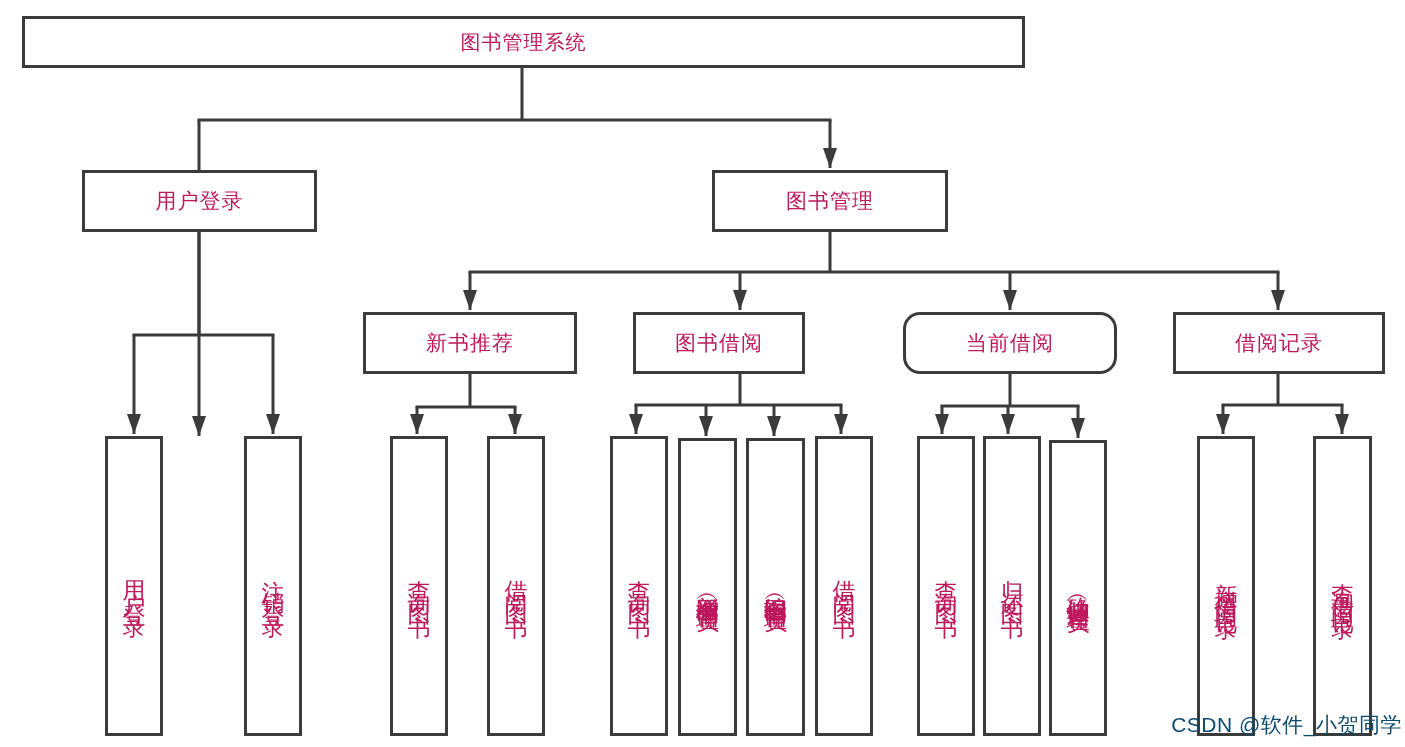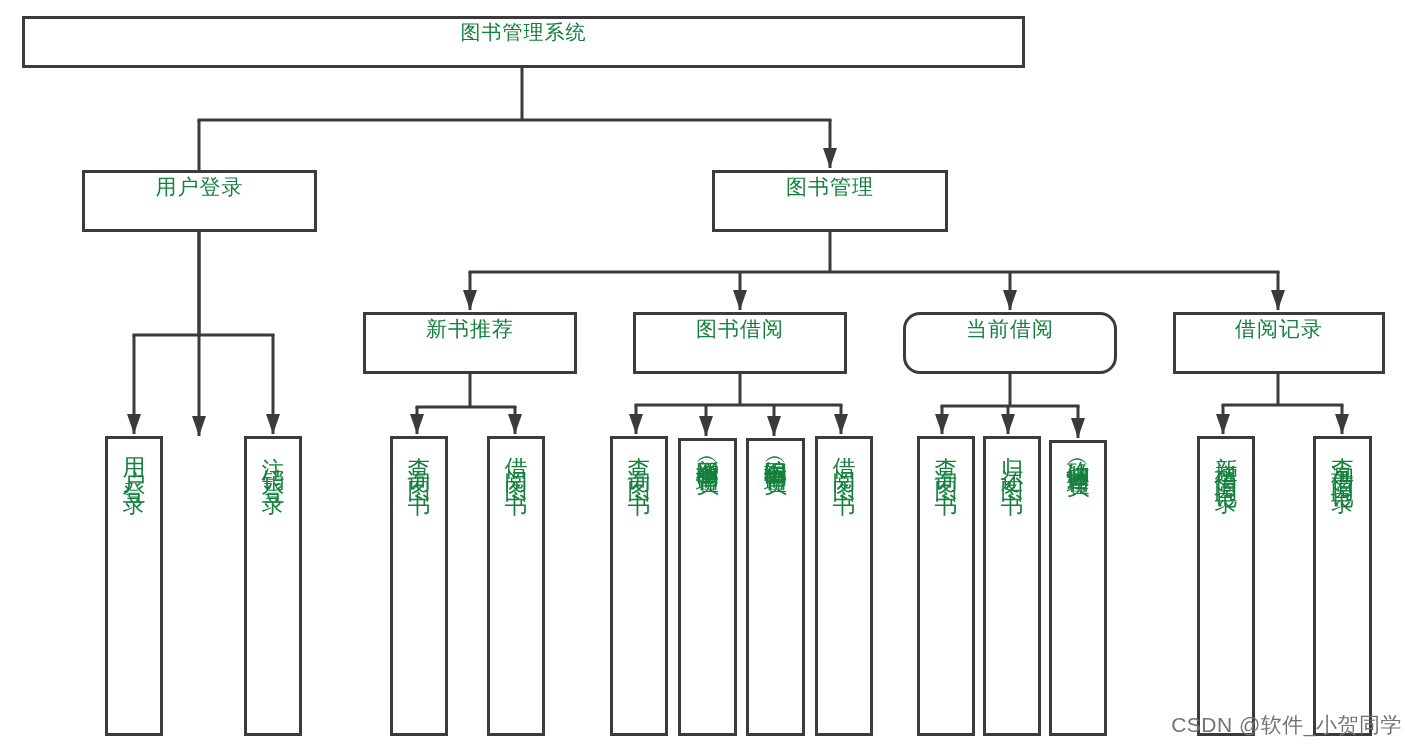--- a/index.html
+++ b/index.html
@@ -18,23 +18,23 @@
     position: absolute;
     left: 0; top: 0;
     width: 1405px; height: 747px;
   }
   .node {
     position: absolute;
     box-sizing: border-box;
     border: 3px solid #3b3b3b;
     background: #ffffff;
     display: flex;
-    align-items: flex-start;
+    align-items: center;
     justify-content: center;
-    color: #15803d;
+    color: #be185d;
     z-index: 2;
   }
   .node.h { font-size: 21px; letter-spacing: 1px; }
   .node.root { font-size: 20px; letter-spacing: 1px; }
   .node.v {
     font-size: 23px;
   }
   .node.v .vtext {
     writing-mode: vertical-rl;
     text-orientation: mixed;
@@ -42,21 +42,21 @@
     line-height: 1;
     white-space: nowrap;
   }
   .node.v .vtext.mid { letter-spacing: 7px; }
   .node.v .vtext.tight { letter-spacing: 2px; }
   .watermark {
     position: absolute;
     right: 3px;
     top: 711px;
     font-size: 21px;
-    color: #737373;
+    color: #0c4a6e;
     z-index: 3;
     letter-spacing: 0.5px;
     white-space: nowrap;
   }
 </style>
 </head>
 <body>
 
 <div class="canvas">
 
@@ -110,21 +110,21 @@
   <div class="node h" style="left:82px; top:170px; width:235px; height:62px;">
     <span>用户登录</span>
   </div>
   <div class="node h" style="left:363px; top:312px; width:214px; height:62px;">
     <span>新书推荐</span>
   </div>
 
   <div class="node h" style="left:712px; top:170px; width:236px; height:62px;">
     <span>图书管理</span>
   </div>
-  <div class="node h" style="left:633px; top:312px; width:214px; height:62px;">
+  <div class="node h" style="left:633px; top:312px; width:172px; height:62px;">
     <span>图书借阅</span>
   </div>
   <div class="node h" style="left:903px; top:312px; width:214px; height:62px;border-radius:17px;">
     <span>当前借阅</span>
   </div>
   <div class="node h" style="left:1173px; top:312px; width:212px; height:62px;">
     <span>借阅记录</span>
   </div>
 
   <div class="node v" style="left:105px; top:436px; width:58px; height:300px;">

